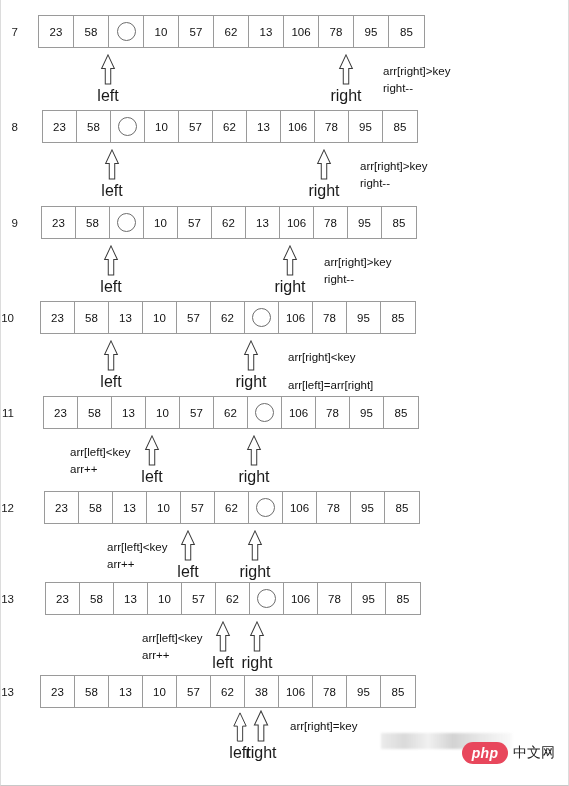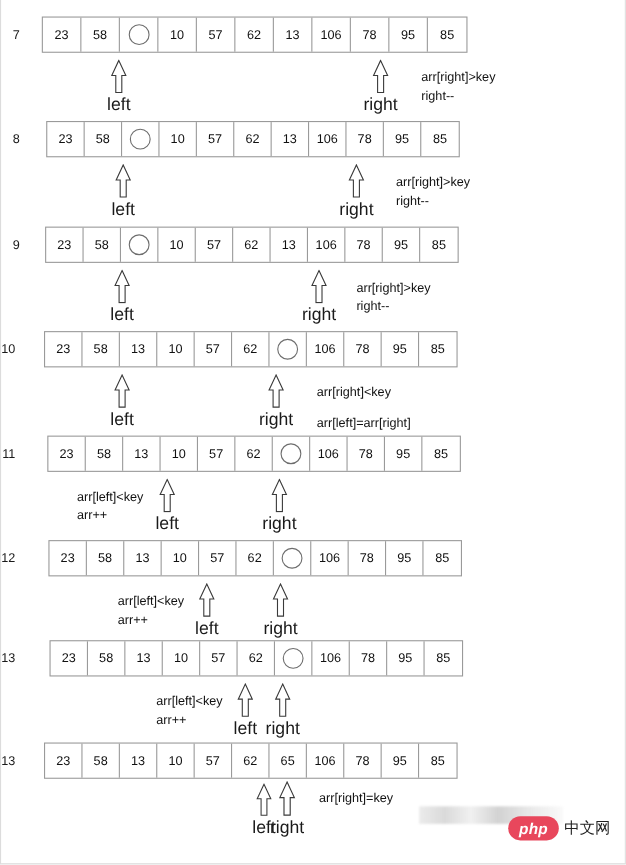--- a/index.html
+++ b/index.html
@@ -342,21 +342,21 @@
     <div class="note" style="left: 142px; top: 630px;">arr[left]&lt;key</div>
     <div class="note" style="left: 142px; top: 647px;">arr++</div>
     <div class="step-index" style="left: -8px; top: 686px;">13</div>
     <div class="cells" style="left: 40px; top: 675px;">
       <div class="cell" style="width: 34px;">23</div>
       <div class="cell" style="width: 34px;">58</div>
       <div class="cell" style="width: 34px;">13</div>
       <div class="cell" style="width: 34px;">10</div>
       <div class="cell" style="width: 34px;">57</div>
       <div class="cell" style="width: 34px;">62</div>
-      <div class="cell" style="width: 34px;">65</div>
+      <div class="cell" style="width: 34px;">38</div>
       <div class="cell" style="width: 34px;">106</div>
       <div class="cell" style="width: 34px;">78</div>
       <div class="cell" style="width: 34px;">95</div>
       <div class="cell" style="width: 34px;">85</div>
     </div>
     <div class="pointer" style="left: 229px; top: 712px;">
       <svg width="18" height="30" viewBox="0 0 18 34">
         <path d="M9 1 L16 16 L12 16 L12 33 L6 33 L6 16 L2 16 Z" fill="#ffffff" stroke="#3a3a3a" stroke-width="1.1" stroke-linejoin="miter"></path>
       </svg>
     </div>

